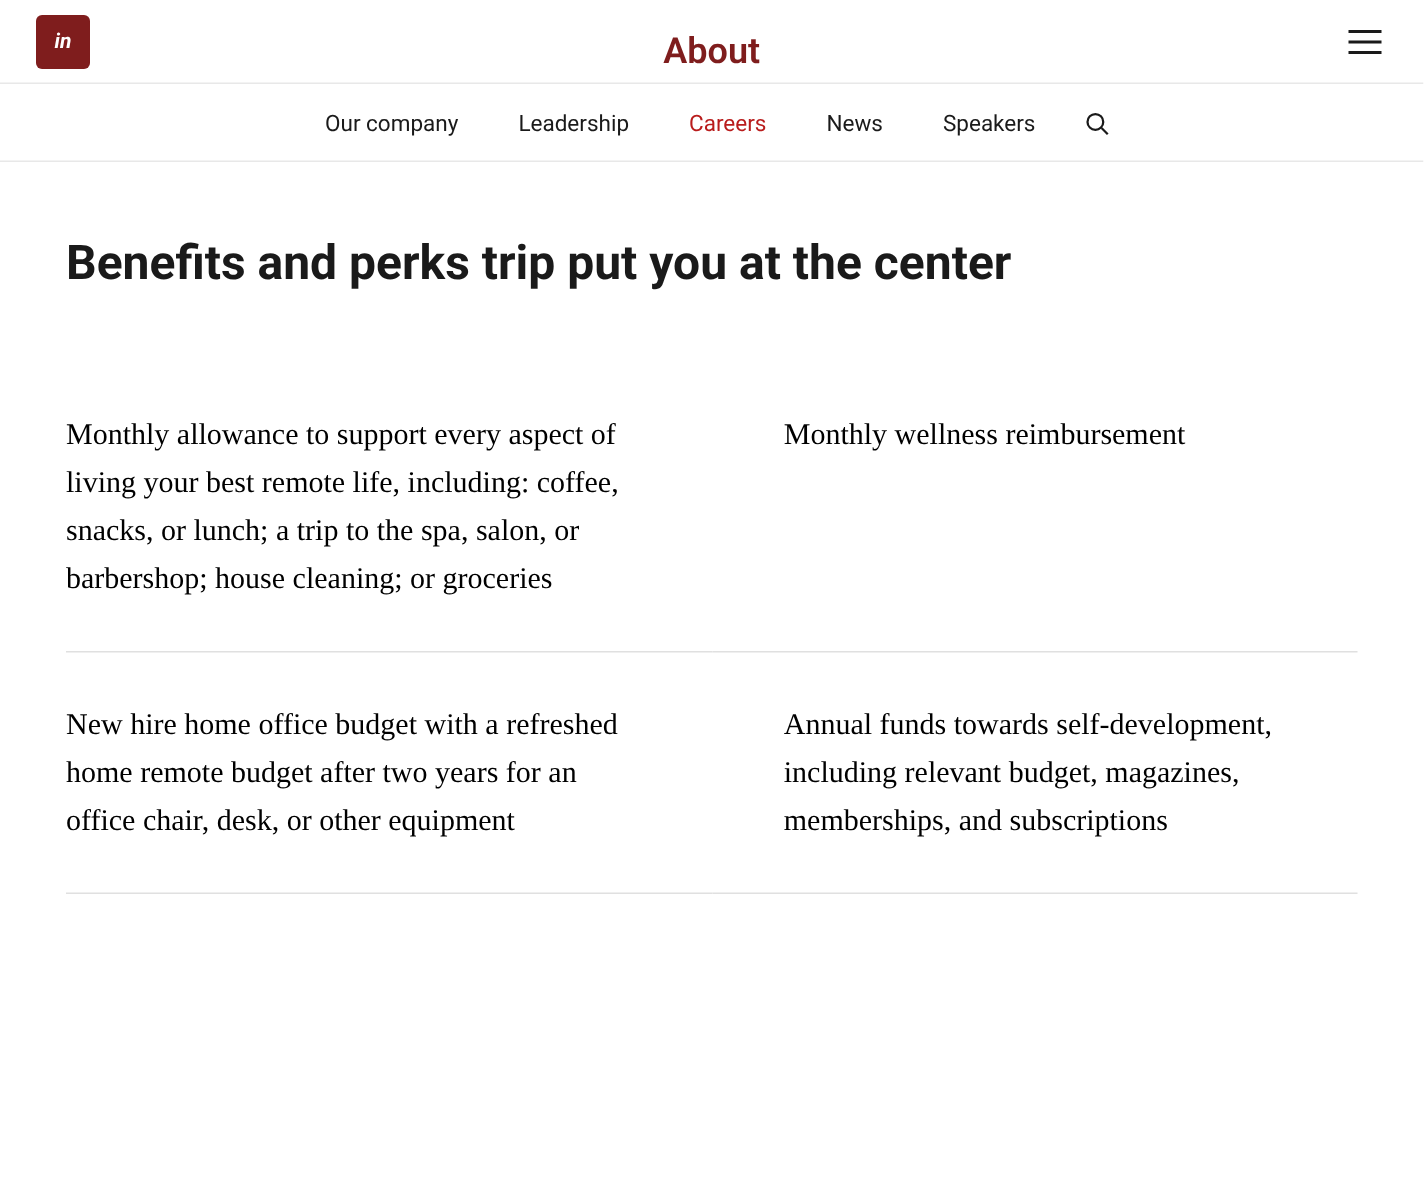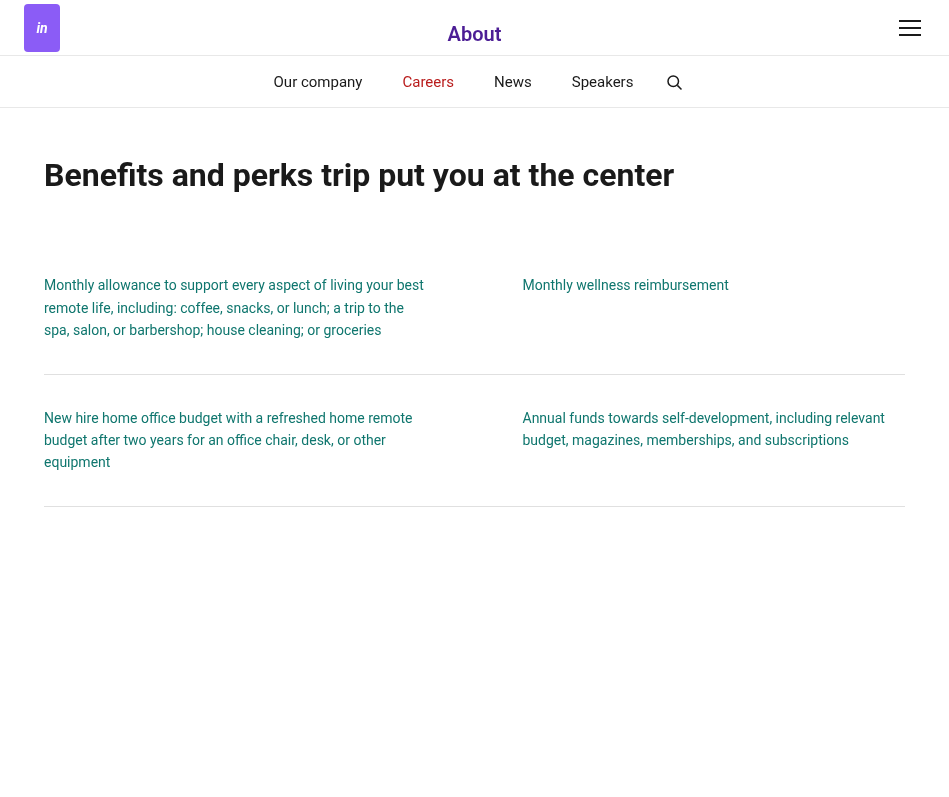--- a/index.html
+++ b/index.html
@@ -27,39 +27,39 @@
       position: relative;
     }
 
     .logo-container {
       display: flex;
       align-items: center;
     }
 
     .logo {
       width: 36px;
-      height: 48px;
-      background: #8b5cf6;
+      height: 36px;
+      background: #7f1d1d;
       border-radius: 4px;
       display: flex;
       align-items: center;
       justify-content: center;
       color: white;
       font-weight: bold;
       font-size: 14px;
       font-style: italic;
     }
 
     .header-title {
       position: absolute;
       left: 50%;
       transform: translateX(-50%);
-      font-size: 20px;
+      font-size: 24px;
       font-weight: 600;
-      color: #4c1d95;
+      color: #7f1d1d;
       margin-top: 12px;
     }
 
     .hamburger {
       background: none;
       border: none;
       cursor: pointer;
       display: flex;
       flex-direction: column;
       gap: 5px;
@@ -143,23 +143,24 @@
       padding-left: 48px;
       padding-right: 0;
       border-left: none;
     }
 
     .benefit-item:nth-child(odd) {
       padding-right: 48px;
     }
 
     .benefit-text {
-      font-size: 14px;
+      font-size: 20px;
       line-height: 1.6;
-      color: #0f766e;
+      color: #000000;
+      font-family: Liberation Serif, serif;
     }
   </style>
 </head>
 <body>
 
 <header class="header">
   <div class="logo-container">
     <div class="logo">
       <span>in</span>
     </div>
@@ -169,20 +170,21 @@
 
   <button class="hamburger" aria-label="Menu">
     <span></span>
     <span></span>
     <span></span>
   </button>
 </header>
 
 <nav class="nav">
   <button class="nav-item">Our company</button>
+  <button class="nav-item">Leadership</button>
   <button class="nav-item active">Careers</button>
   <button class="nav-item">News</button>
   <button class="nav-item">Speakers</button>
   <button class="nav-search" aria-label="Search">
     <svg class="search-icon-svg" viewBox="0 0 24 24" fill="none" stroke="currentColor" stroke-width="2">
       <circle cx="11" cy="11" r="7"></circle>
       <line x1="16.5" y1="16.5" x2="22" y2="22"></line>
     </svg>
   </button>
 </nav>

